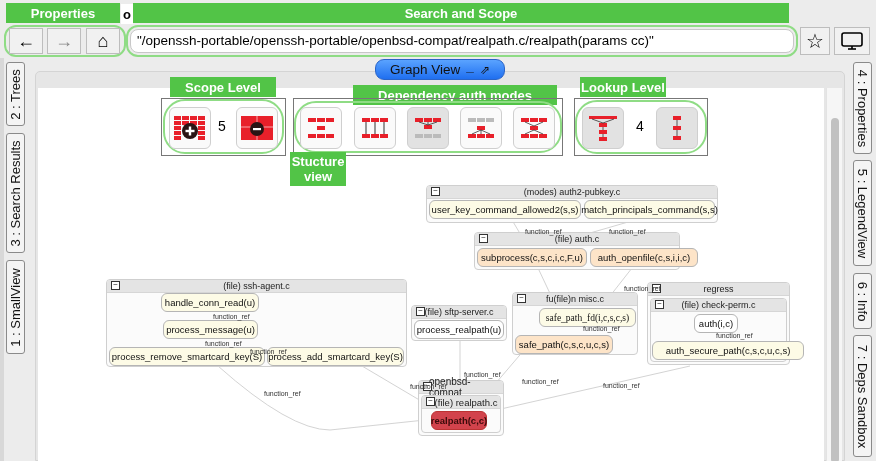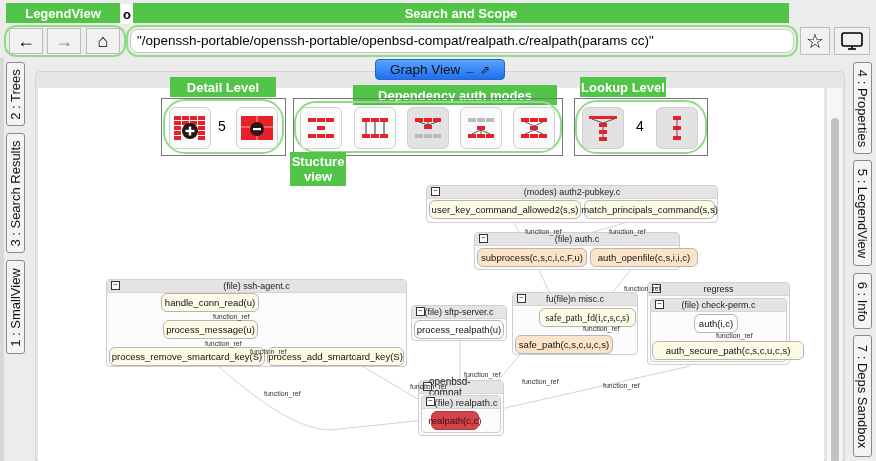--- a/index.html
+++ b/index.html
@@ -21,21 +21,21 @@
   .fn { position:absolute; height:19px; border:1px solid #b5b5b5; border-radius:6px; font-size:9.5px; color:#111; display:flex; align-items:center; justify-content:center; white-space:nowrap; padding:0 4px; }
   .fn.yellow { background:#fdfbe6;text-align:right; }
   .fn.orange { background:#fde4c8; }
   .fn.white { background:#fff; }
   .fn.red { background:#d2434c; color:#3a0a0a; border-color:#b33; }
   .edge-label { position:absolute; font-size:7px; color:#333; white-space:nowrap; }
 </style>
 </head>
 <body>
 
-<div class="abs green-label" style="left:6px;top:3px;width:114px;height:20px;">LegendView</div>
+<div class="abs green-label" style="left:6px;top:3px;width:114px;height:20px;">Properties</div>
 <div class="abs" style="left:121px;top:4px;width:12px;height:20px;background:#fff;font-size:13px;font-weight:bold;display:flex;align-items:center;justify-content:center;">o</div>
 <div class="abs green-label" style="left:133px;top:3px;width:656px;height:20px;">Search and Scope</div>
 
 <div class="abs green-ring" style="left:4px;top:25px;width:122px;height:32px;"></div>
 <div class="abs navbtn" style="left:9px;top:28px;">
     <span style="font-weight:bold;color:#000;">←</span>
   </div>
 <div class="abs navbtn" style="left:47px;top:28px;">
     <span style="font-weight:bold;color:#888;">→</span>
   </div>
@@ -80,27 +80,27 @@
 <div class="abs side-tab right-tab" style="left:853px;top:335px;width:19px;height:122px;">
     <span>7 : Deps Sandbox</span>
   </div>
 
 <div class="abs" style="left:35px;top:71px;width:810px;height:390px;background:#e6e6e6;border:1px solid #d4d4d4;border-radius:5px 5px 0 0;"></div>
 <div class="abs" style="left:38px;top:88px;width:786px;height:373px;background:#fff;"></div>
 <div class="abs" style="left:826px;top:88px;width:16px;height:373px;background:#f6f6f6;border-left:1px solid #e3e3e3;">
   <div style="position:absolute;left:4px;top:30px;width:8px;height:345px;background:#c1c1c1;border-radius:4px;"></div>
 </div>
 
-<div class="abs" style="left:375px;top:59px;width:130px;height:21px;background:linear-gradient(#5aa3ff,#1f6ff0);border:1px solid #2a64c8;border-radius:4px;display:flex;align-items:center;justify-content:center;gap:6px;font-size:13.5px;color:#111;">
+<div class="abs" style="left:375px;top:59px;width:130px;height:21px;background:linear-gradient(#5aa3ff,#1f6ff0);border:1px solid #2a64c8;border-radius:9px;display:flex;align-items:center;justify-content:center;gap:6px;font-size:13.5px;color:#111;">
   <span>Graph View</span>
   <span style="font-weight:bold;margin-top:-6px;">_</span>
   <span style="font-size:12px;">⇗</span>
 </div>
 
-<div class="abs green-label" style="left:170px;top:77px;width:106px;height:20px;">Detail Level</div>
+<div class="abs green-label" style="left:170px;top:77px;width:106px;height:20px;">Scope Level</div>
 <div class="abs" style="left:161px;top:98px;width:125px;height:58px;border:1px solid #777;"></div>
 <div class="abs green-ring" style="left:163px;top:99px;width:121px;height:55px;border-radius:22px;"></div>
 <div class="abs tool-btn" style="left:169px;top:107px;">
   <svg width="32" height="24" viewBox="0 0 32 24">
     <g fill="#e8202a">
         <rect x="0" y="0" width="7" height="4"></rect>
         <rect x="8" y="0" width="7" height="4"></rect>
         <rect x="16" y="0" width="7" height="4"></rect>
         <rect x="24" y="0" width="7" height="4"></rect>
         <rect x="0" y="5" width="7" height="4"></rect>
@@ -348,21 +348,21 @@
       <span class="collapse">−</span>
       <span style="margin-left:10px;">openbsd-compat</span>
     </div>
 </div>
 <div class="abs group" style="left:421px;top:395px;width:80px;height:38px;">
   <div class="group-title" style="font-size:9.5px;">
       <span class="collapse">−</span>
       <span style="margin-left:10px;">(file) realpath.c</span>
     </div>
 </div>
-<div class="fn red" style="left:431px;top:411px;width:48px;">realpath(c,c)</div>
+<div class="fn red" style="left:431px;top:411px;width:56px;font-weight:bold;">realpath(c,c)</div>
 
 <div class="edge-label" style="left:525px;top:228px;">function_ref</div>
 <div class="edge-label" style="left:609px;top:228px;">function_ref</div>
 <div class="edge-label" style="left:213px;top:313px;">function_ref</div>
 <div class="edge-label" style="left:205px;top:340px;">function_ref</div>
 <div class="edge-label" style="left:250px;top:348px;">function_ref</div>
 <div class="edge-label" style="left:583px;top:325px;">function_ref</div>
 <div class="edge-label" style="left:624px;top:285px;">function_ref</div>
 <div class="edge-label" style="left:716px;top:332px;">function_ref</div>
 <div class="edge-label" style="left:464px;top:371px;">function_ref</div>

